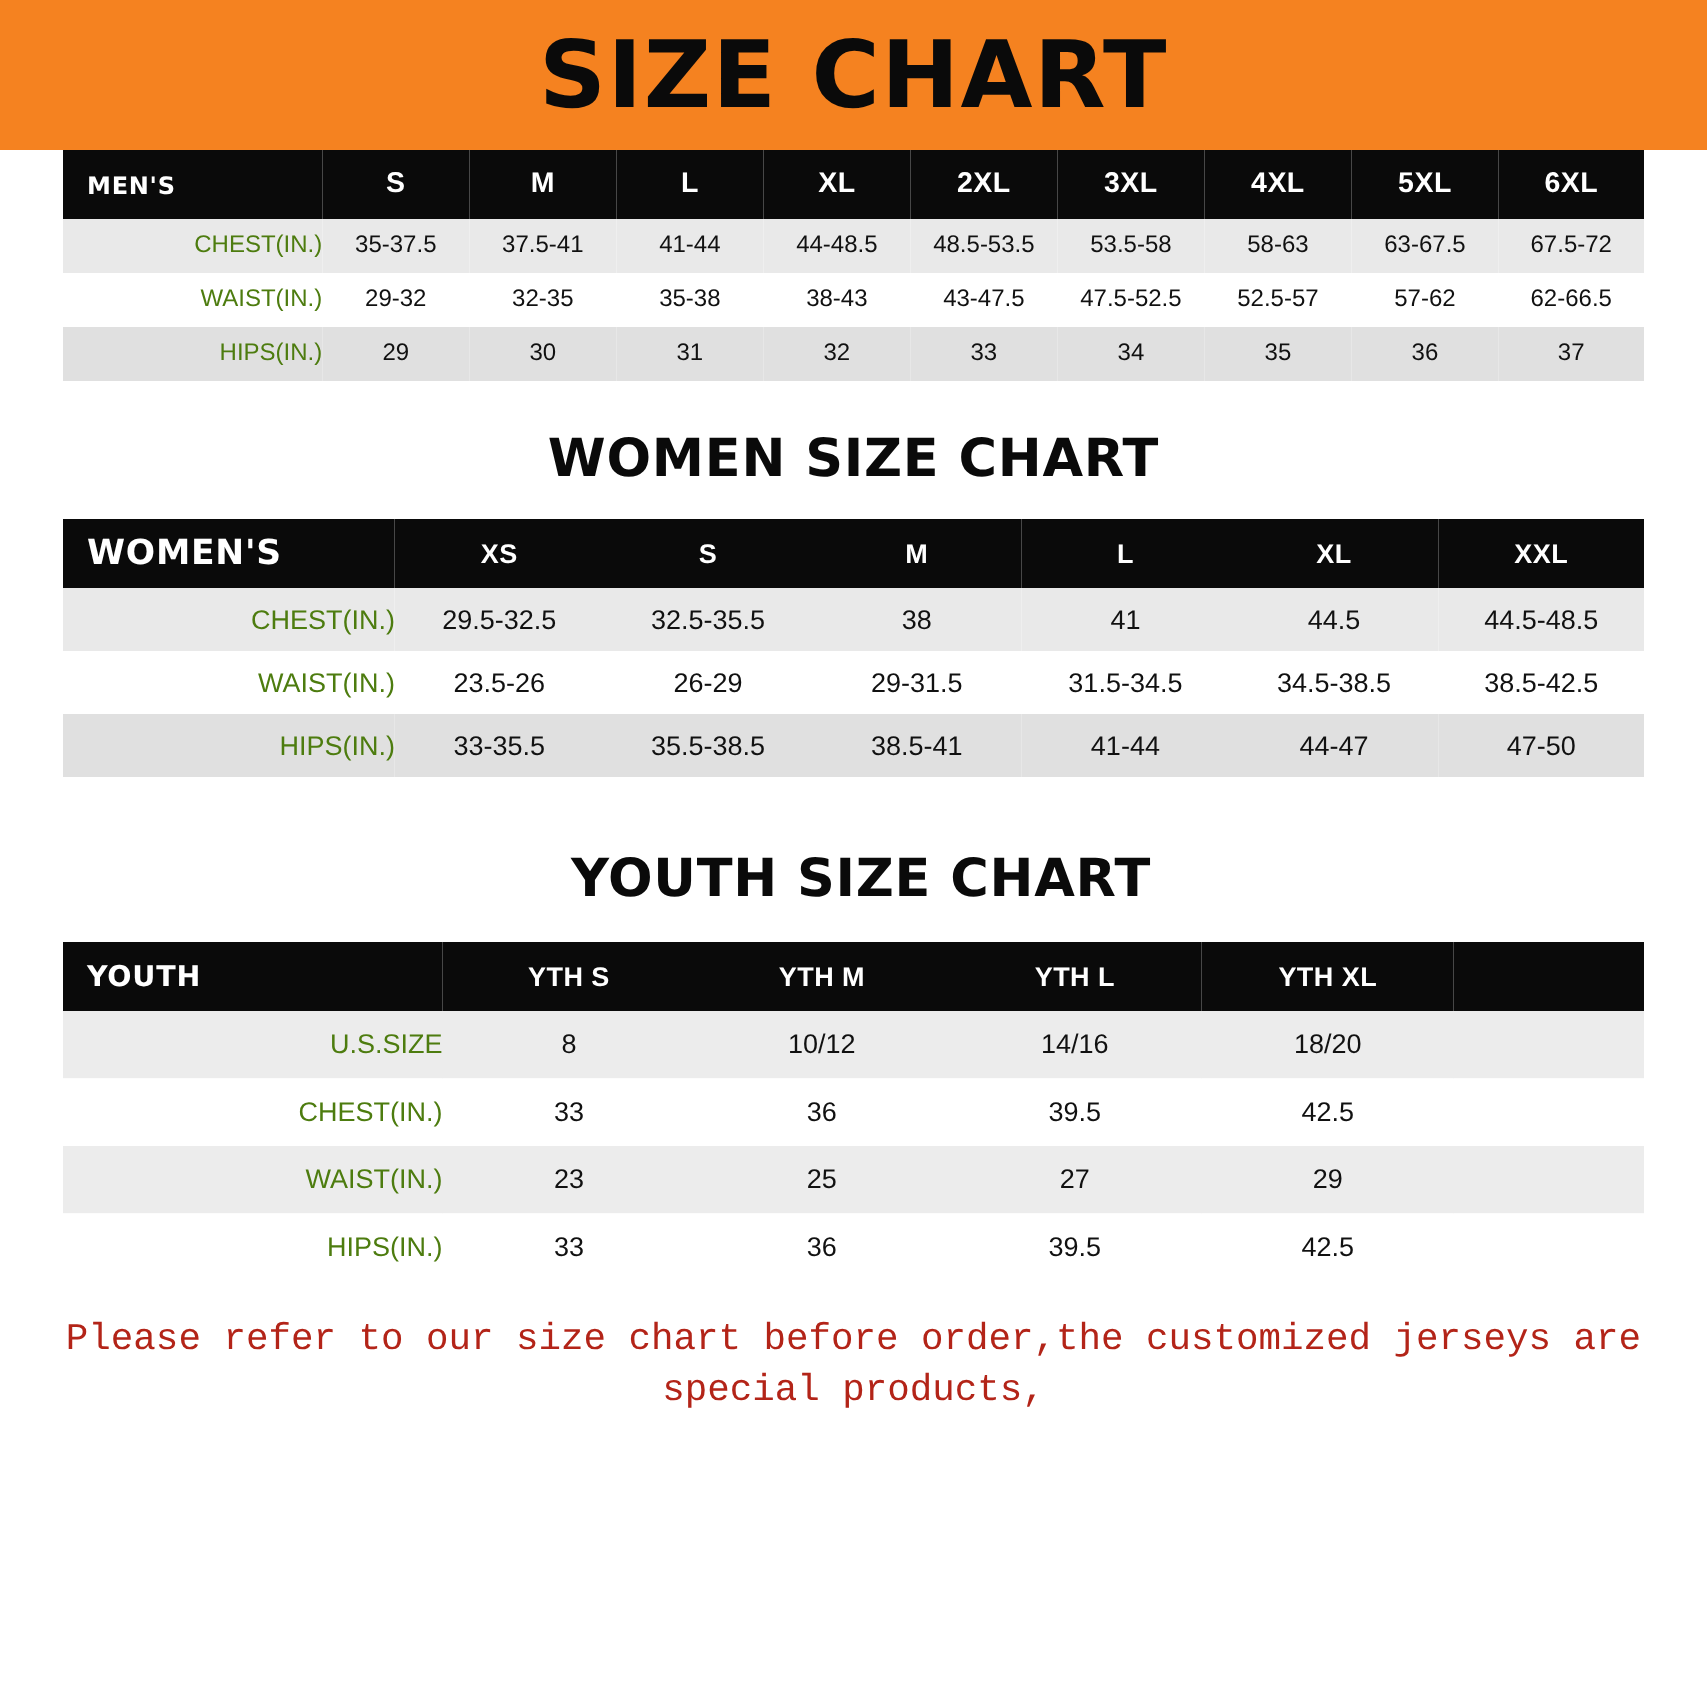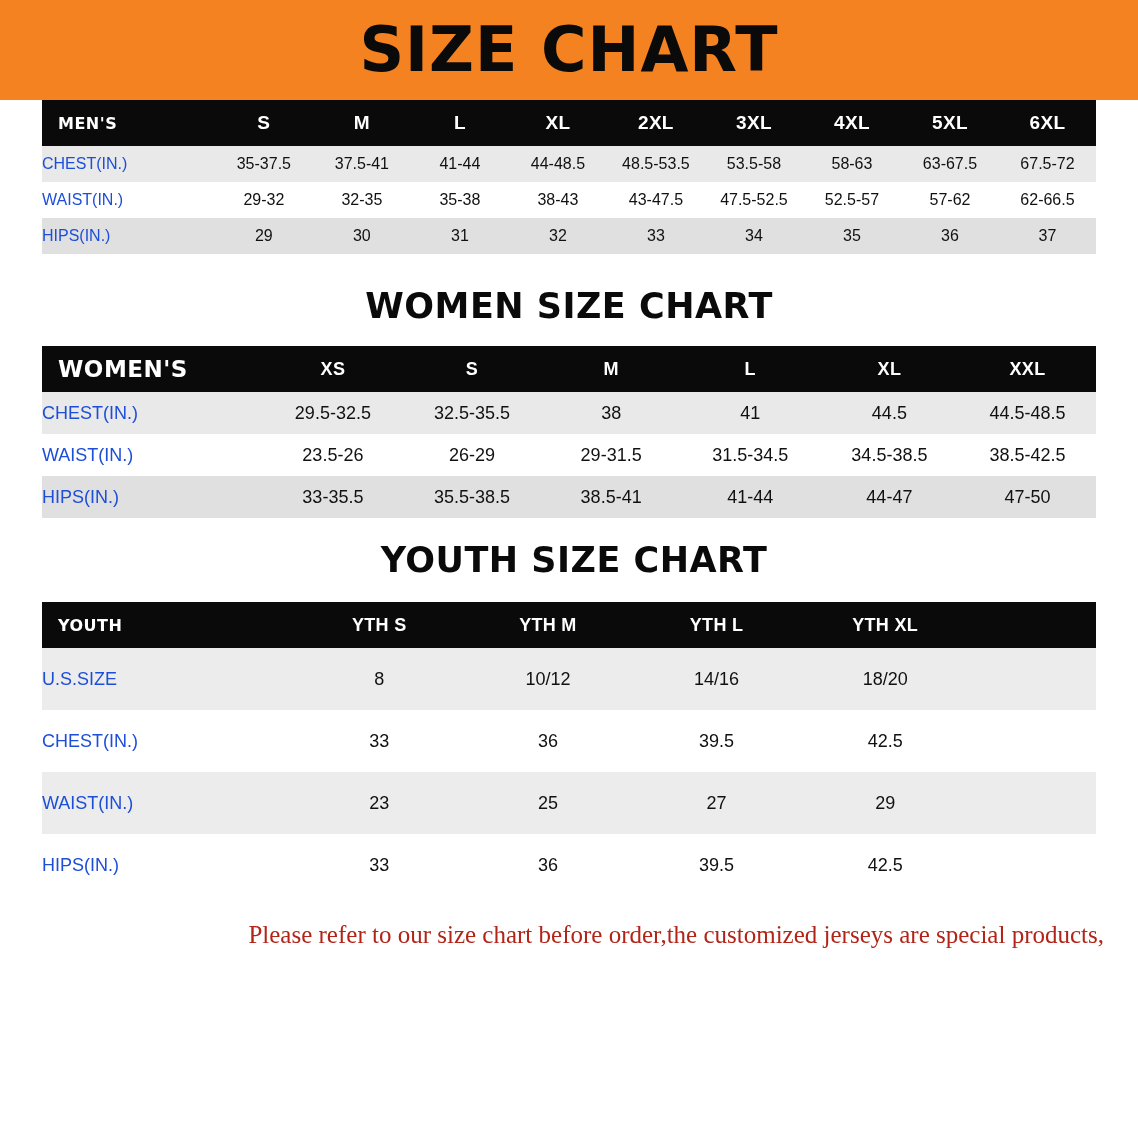--- a/index.html
+++ b/index.html
@@ -43,21 +43,21 @@
   .section-heading {
     text-align: center;
     font-family: "DejaVu Sans", sans-serif;
     font-weight: 700;
     font-size: 35px;
     color: #0a0a0a;
     letter-spacing: 0.5px;
   }
   .h-man   { margin-top: 26px; margin-bottom: 18px; }
   .h-women { margin-top: 32px; margin-bottom: 20px; }
-  .h-youth { margin-top: 22px; margin-bottom: 22px; padding-left: 10px; }
+  .h-youth { margin-top: 48px; margin-bottom: 22px; padding-left: 10px; }
 
   
   .tbl-wrap {
     margin: 0 42px;
   }
   table.sizechart {
     width: 100%;
     border-collapse: collapse;
     table-layout: fixed;
   }
@@ -85,53 +85,53 @@
   table.sizechart thead th.rowhead {
     text-align: left;
     padding-left: 16px;
     font-size: 24px;
     font-family: "DejaVu Sans", sans-serif;
     letter-spacing: 0.5px;
   }
   
   table.sizechart tbody td.rowhead {
     font-size: 17px;
-    color: #1d4ed8;
-    text-align: left;
+    color: #4d7c0f;
+    text-align: right;
     font-family: "Liberation Sans", sans-serif;
   }
   .row-a { background: #e9e9e9; }
   .row-b { background: #ffffff; }
   .row-c { background: #e0e0e0; }
 
   
   #men-table thead th { font-size: 19px; }
   #men-table thead th.rowhead { font-size: 16px; }
   #men-table td { font-size: 16px; }
 
   
   #women-table thead th { font-size: 18px; }
   #women-table thead th.rowhead { font-size: 23px; }
   #women-table td { height: 42px; font-size: 18px; }
 
   
   #youth-table thead th { font-size: 18px; }
-  #youth-table thead th.rowhead { font-size: 16px; }
-  #youth-table td { height: 62px; font-size: 18px; }
+  #youth-table thead th.rowhead { font-size: 19px; }
+  #youth-table td { height: 45px; font-size: 18px; }
   #youth-table tbody tr.row-b td { background: #ffffff; }
   #youth-table tbody tr.row-a td { background: #ececec; }
 
   
   .note {
     margin: 22px 34px 0 34px;
     color: #b32418;
-    font-family: Liberation Serif, serif;
+    font-family: Liberation Mono, monospace;
     font-size: 25px;
     line-height: 1.35;
-    text-align: right;
+    text-align: center;
   }
   .note-line { display: block; }
 </style>
 </head>
 <body>
 
 <div class="page">
 
   <div class="banner">
     <div class="banner-title">SIZE CHART</div>

